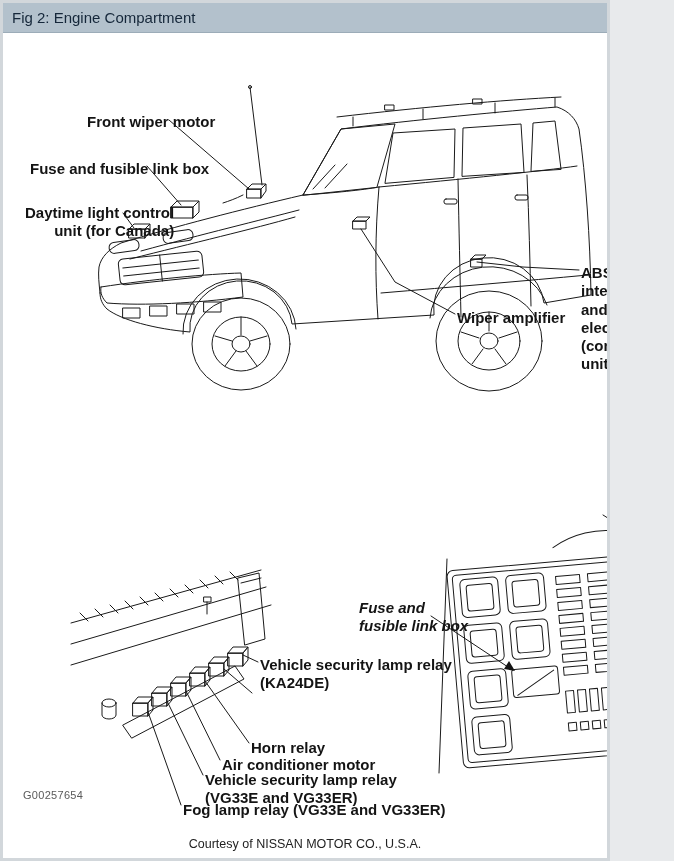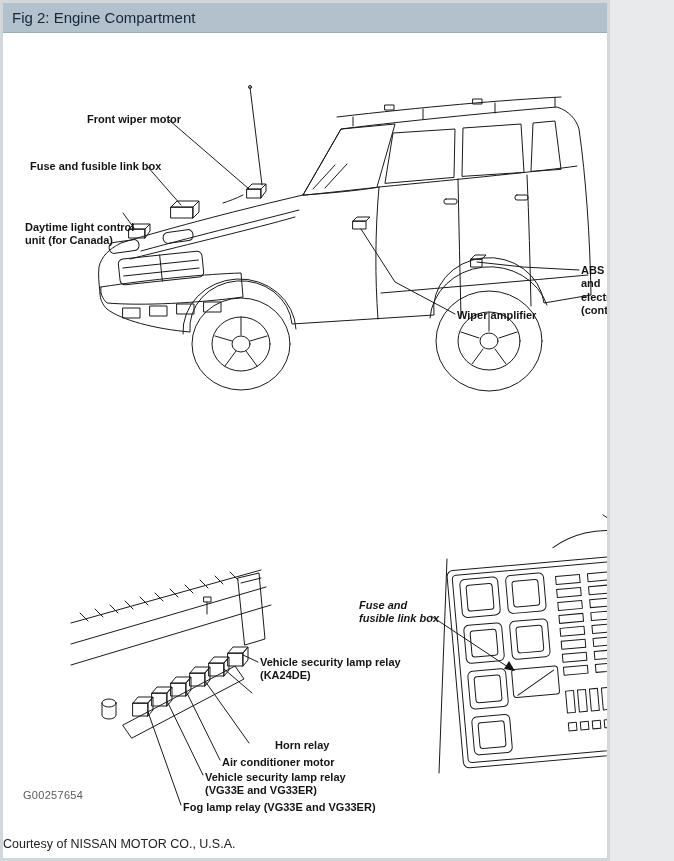--- a/index.html
+++ b/index.html
@@ -4,25 +4,25 @@
 <style>
   * { margin:0; padding:0; box-sizing:border-box; }
   html,body { width:674px; height:861px; }
   body { background:#e8eaec; font-family:"Liberation Sans", sans-serif; }
   .page { position:relative; width:610px; height:861px; background:#ffffff;
           border:3px solid #d2d7db; overflow:hidden; }
   .titlebar { position:absolute; top:0; left:0; right:0; height:30px;
               background:#b3c1cc; border-bottom:1px solid #9cacb8;
               color:#15273a; font-size:15px; line-height:30px; padding-left:9px; }
   svg.art { position:absolute; left:0; top:0; }
-  .lbl { position:absolute; font-size:11px; line-height:1.22; font-weight:700;
+  .lbl { position:absolute; font-size:15px; line-height:1.22; font-weight:700;
          color:#141414; white-space:pre-line; }
   .code { position:absolute; left:20px; top:786px; font-size:11px;
           color:#5a5a5a; letter-spacing:.3px; }
-  .credit { position:absolute; left:0; right:0; bottom:7px; 
+  .credit { position:absolute; left:0; right:0; bottom:7px; text-align:center;
             font-size:12.5px; color:#222222; }
 </style>
 </head>
 <body>
 
 <div class="page">
 
   <svg class="art" width="674" height="861" viewBox="0 0 674 861">
     <g stroke="#1a1a1a" stroke-width="1" fill="none" stroke-linejoin="round" stroke-linecap="round">
 
@@ -235,30 +235,30 @@
       <polygon points="512,668 501,666 506,658" fill="#141414" stroke="none"></polygon>
     </g>
   </svg>
 
   <div class="titlebar">
     <span>Fig 2: Engine Compartment</span>
   </div>
 
   <div class="lbl" style="left:84px; top:110px;">Front wiper motor</div>
   <div class="lbl" style="left:27px; top:157px;">Fuse and fusible link box</div>
-  <div class="lbl" style="left:22px; top:218px;">Daytime light control
+  <div class="lbl" style="left:22px; top:201px;text-align:right;">Daytime light control
 unit (for Canada)</div>
   <div class="lbl" style="left:578px; top:261px; width:92px;">ABS interlock and
 electric unit
 (control unit)</div>
   <div class="lbl" style="left:454px; top:306px;">Wiper amplifier</div>
 
   <div class="lbl" style="left:257px; top:653px;">Vehicle security lamp relay
 (KA24DE)</div>
-  <div class="lbl" style="left:248px; top:736px;margin-left:24px;">Horn relay</div>
+  <div class="lbl" style="left:248px; top:736px;">Horn relay</div>
   <div class="lbl" style="left:219px; top:753px;">Air conditioner motor</div>
   <div class="lbl" style="left:202px; top:768px;">Vehicle security lamp relay
 (VG33E and VG33ER)</div>
   <div class="lbl" style="left:180px; top:798px;">Fog lamp relay (VG33E and VG33ER)</div>
 
   <div class="lbl" style="left:356px; top:596px;font-style:italic;">Fuse and
 fusible link box</div>
 
   <div class="code">G00257654</div>
 

